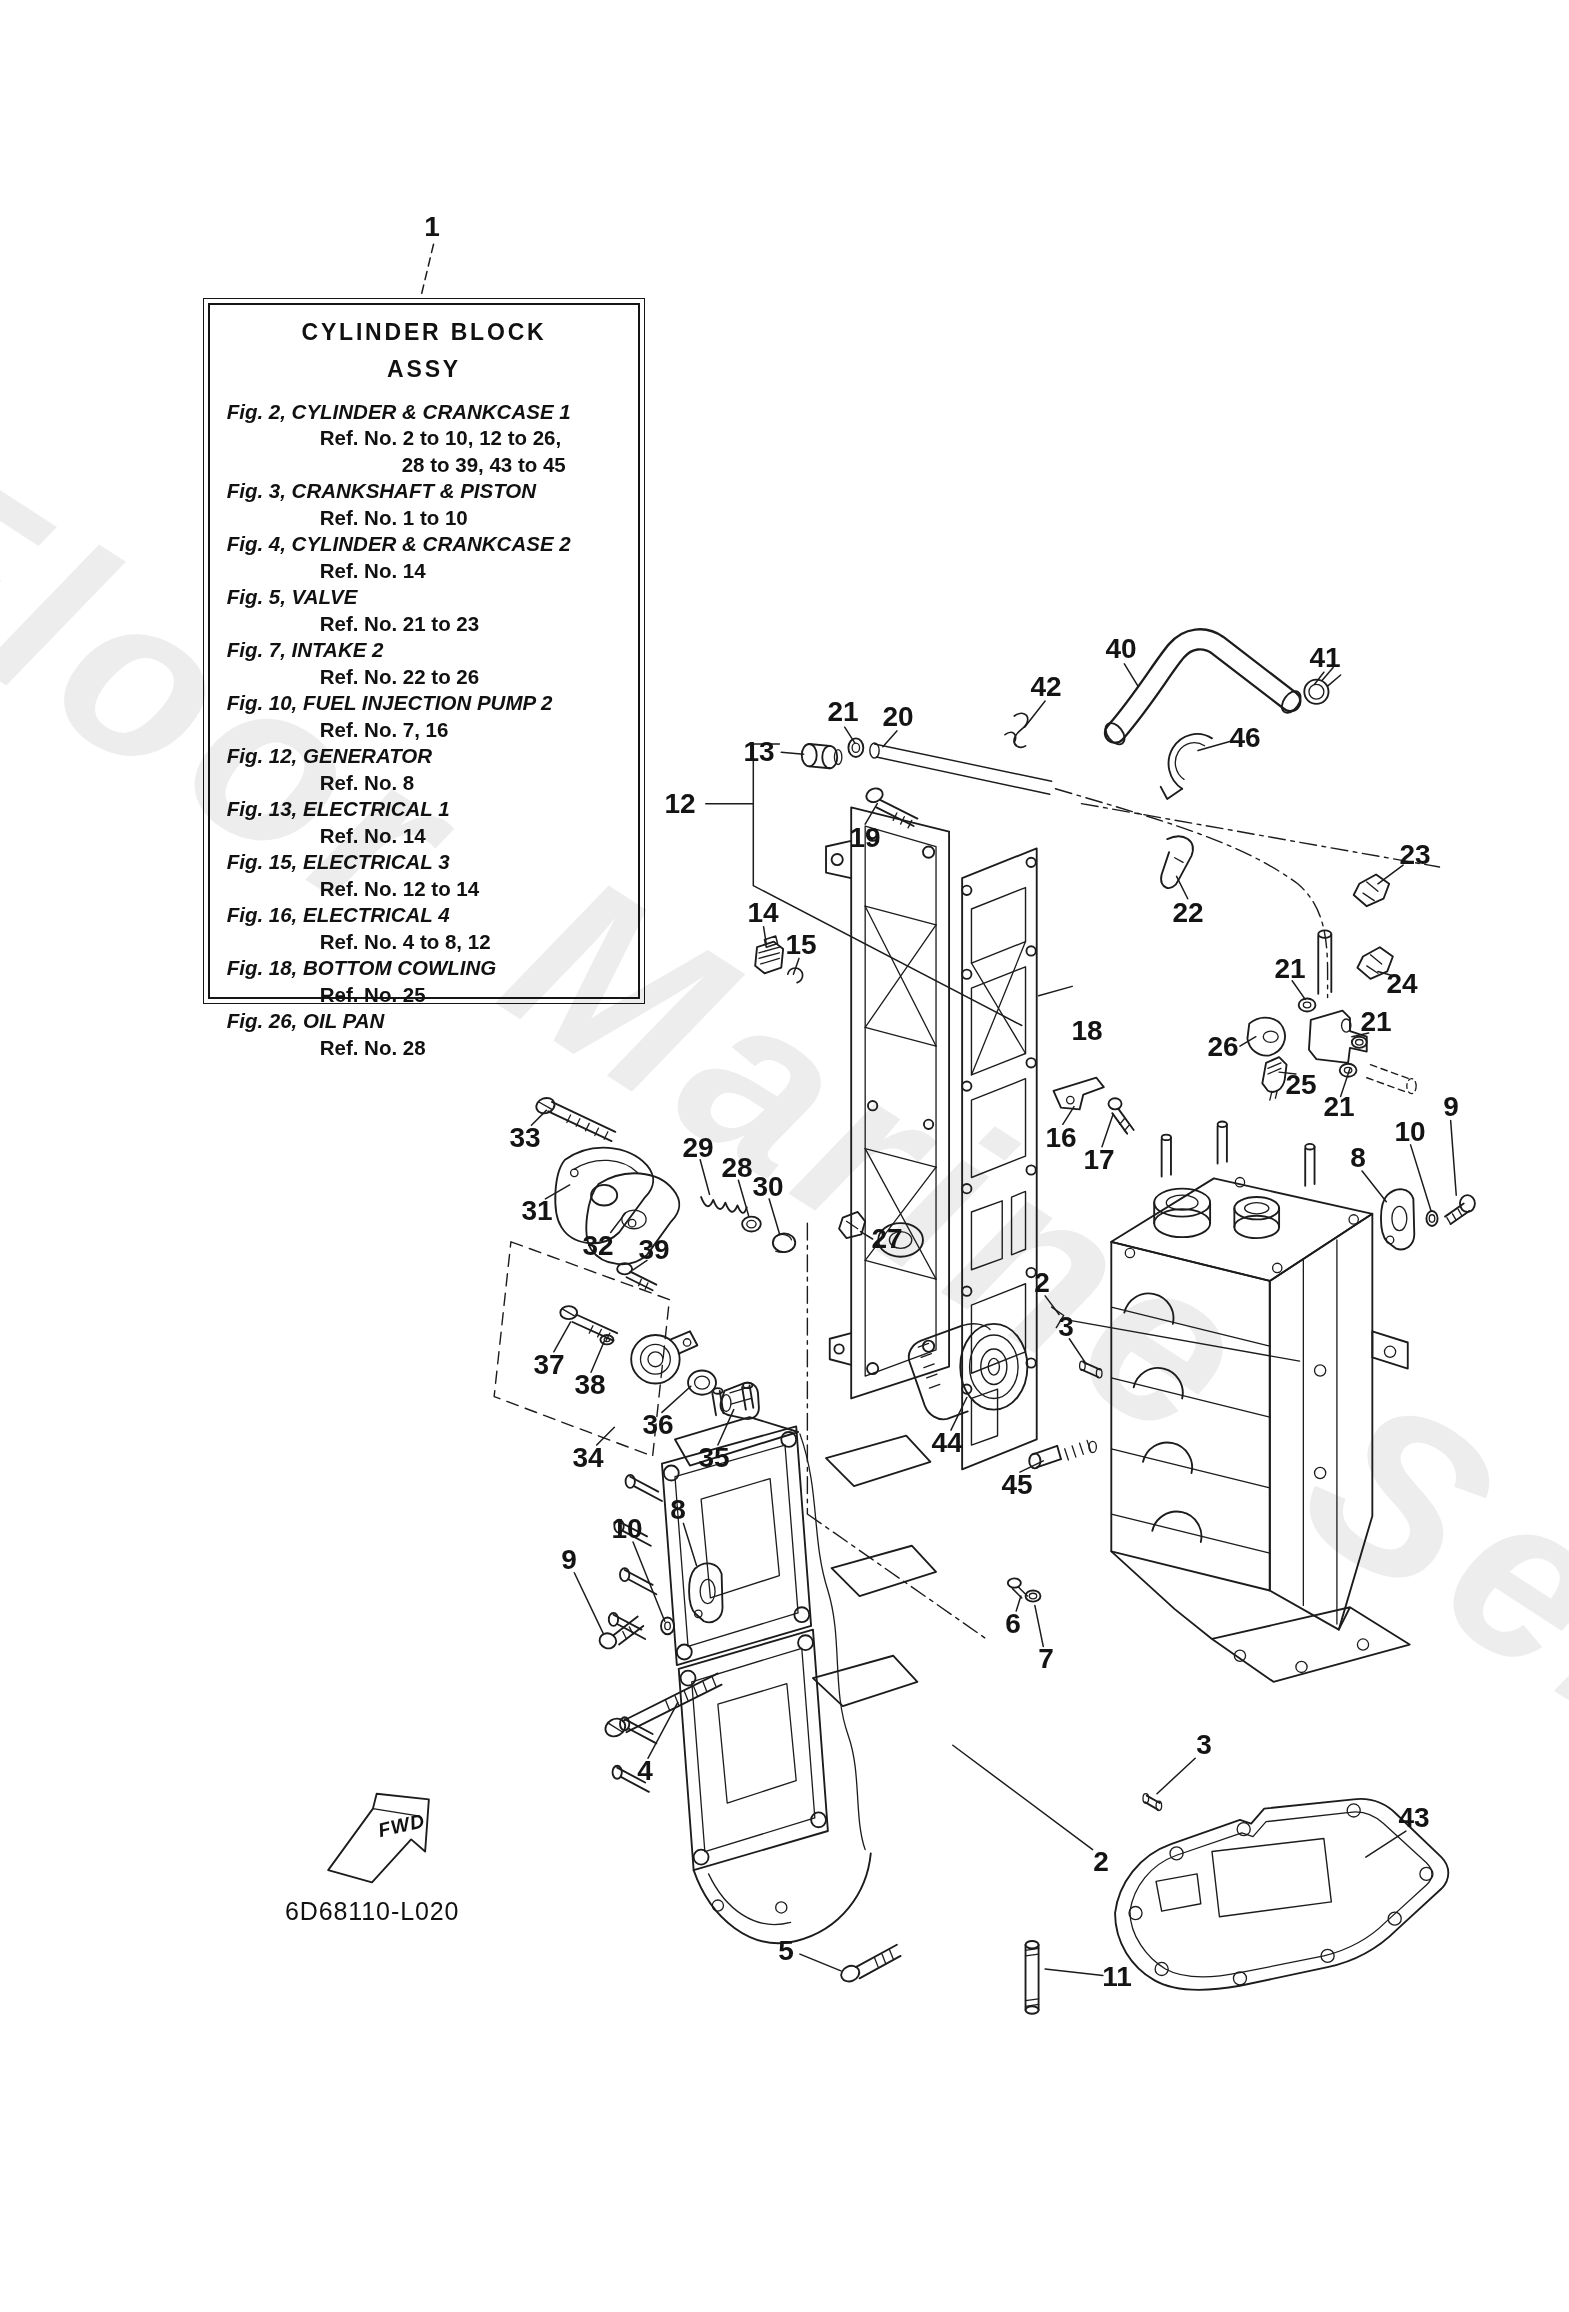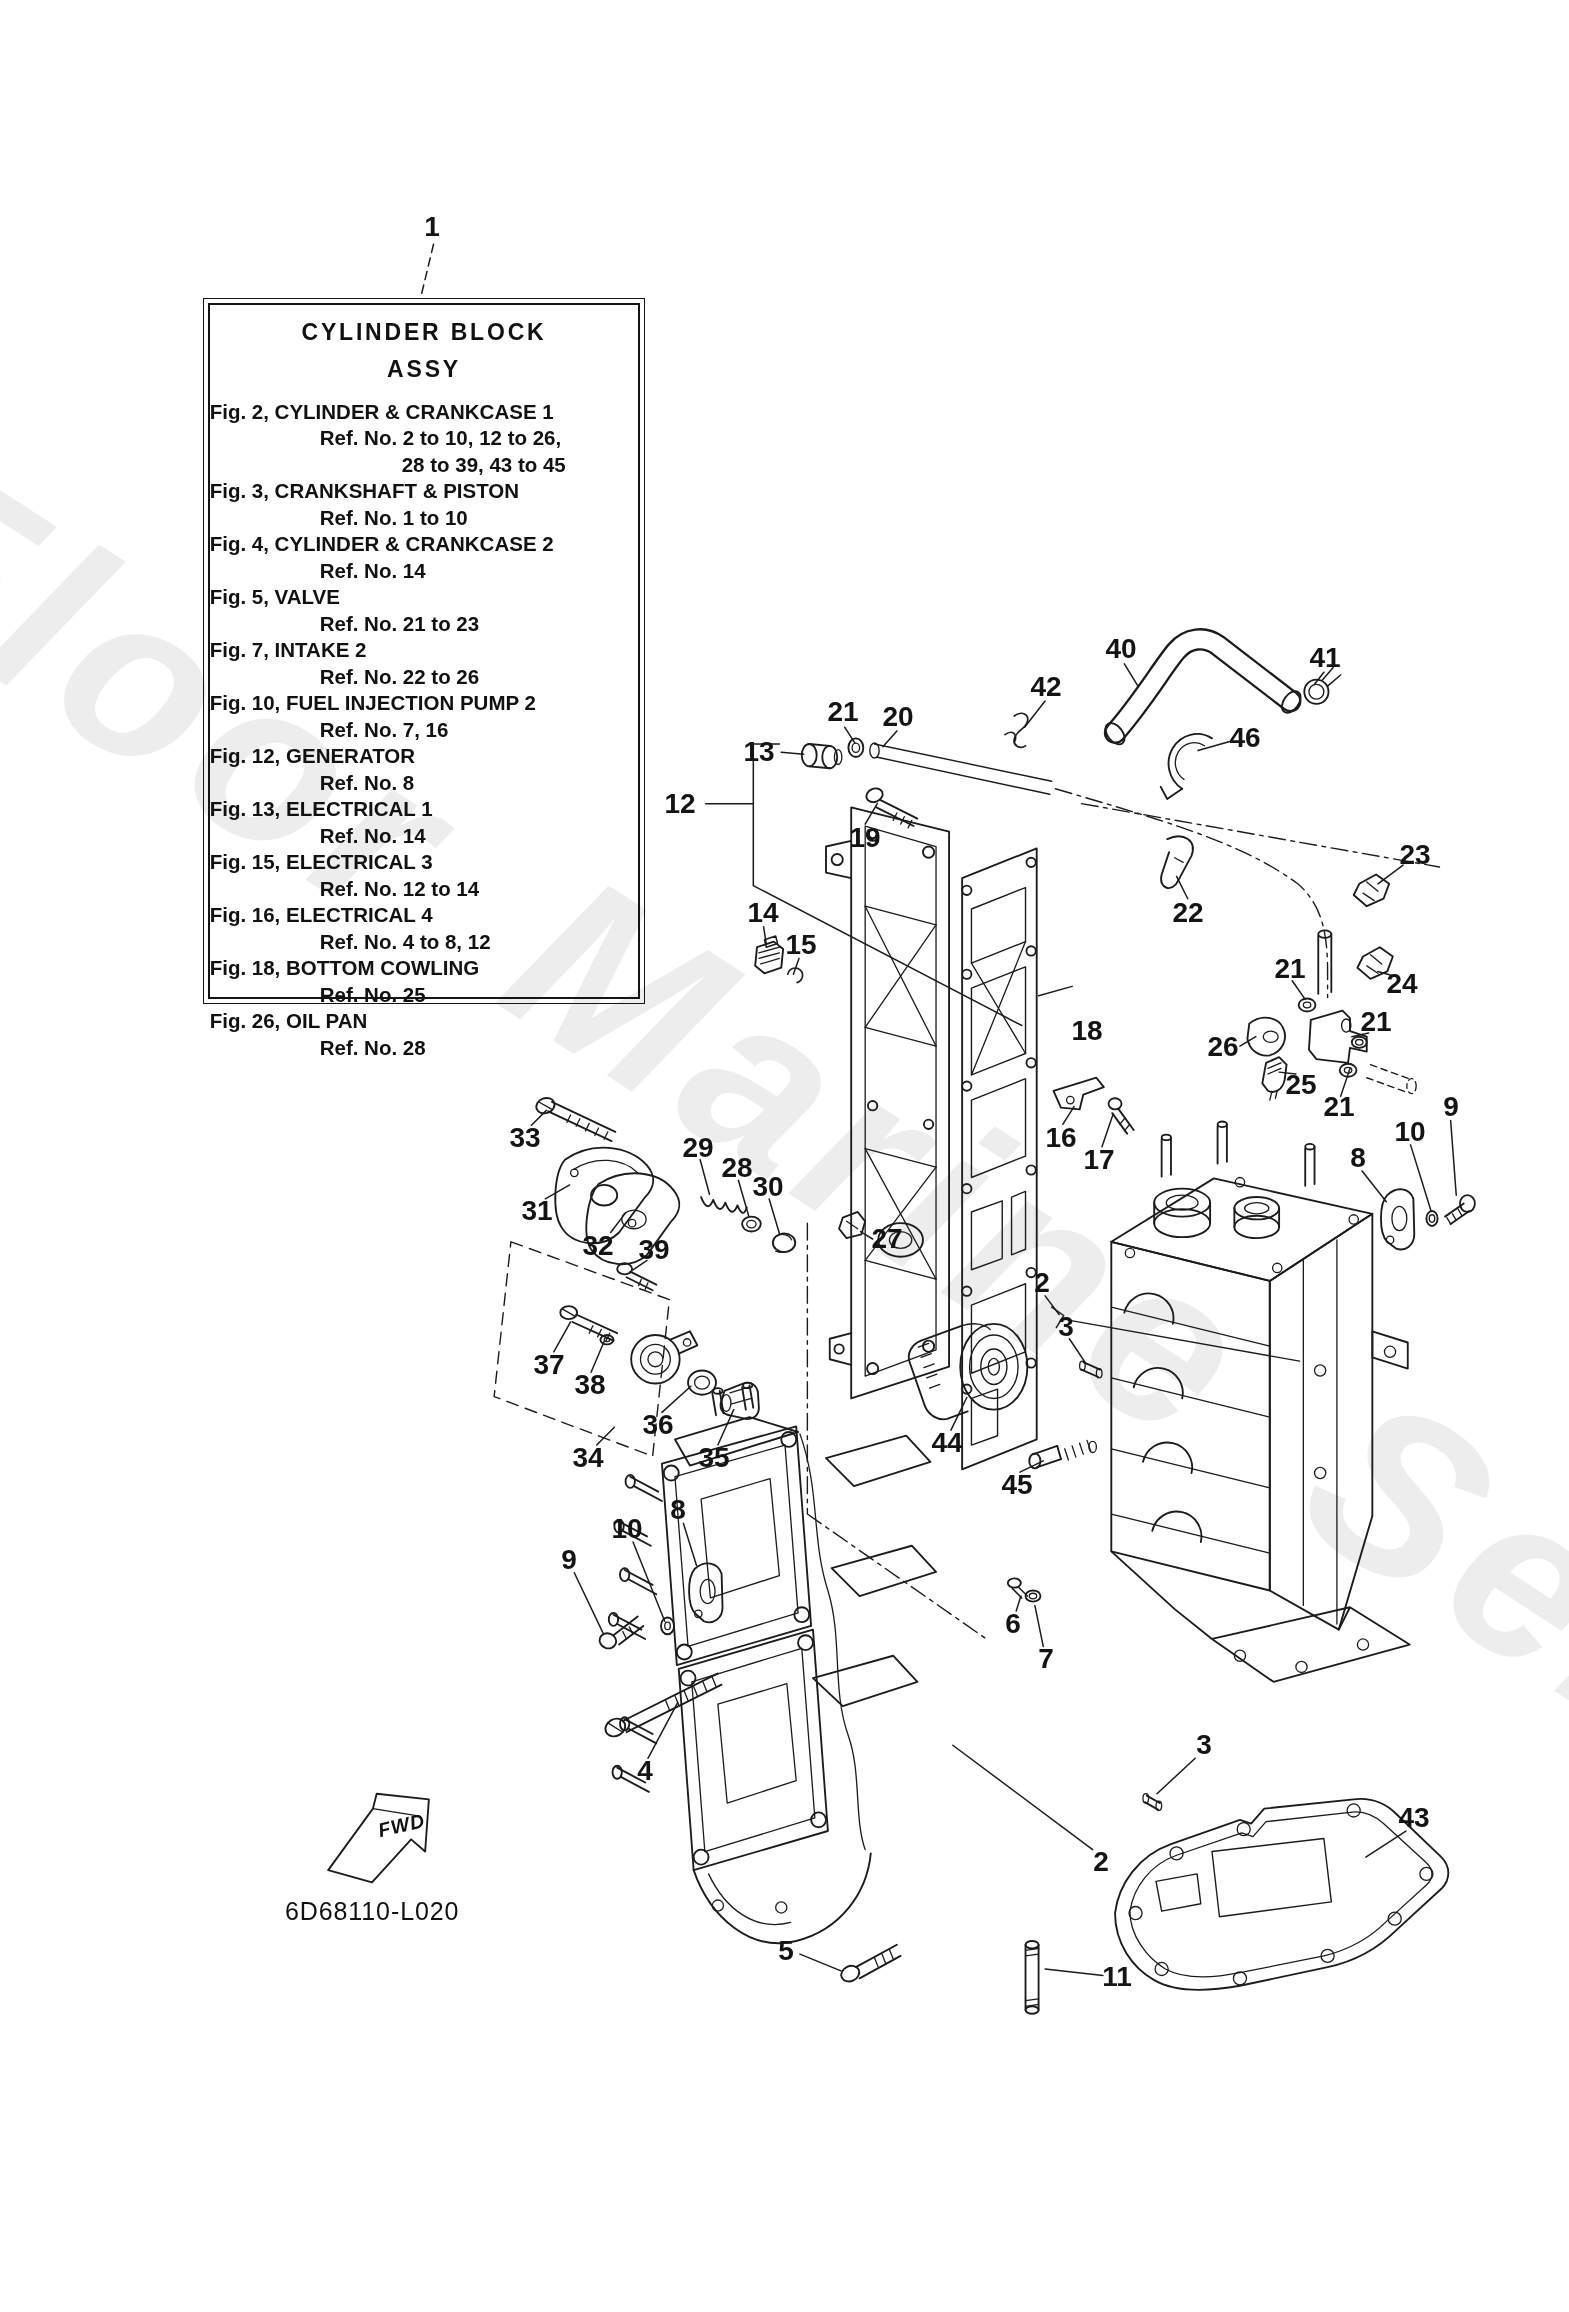--- a/index.html
+++ b/index.html
@@ -19,21 +19,21 @@
 
   .infobox{position:absolute;left:203px;top:298px;width:442px;height:706px;
     border:1.9px solid #151515;z-index:3;box-sizing:border-box;background:transparent;}
   .infobox-inner{position:absolute;inset:3.7px;border:2.8px solid #151515;
     padding-top:12px;box-sizing:border-box;}
   .box-title{text-align:center;font-size:23px;font-weight:bold;letter-spacing:2.8px;
     color:#111;line-height:31px;}
   .box-title.second{margin-top:6px;}
   #fig-list{margin-top:14px;}
   .fig-line{font-size:20.5px;font-weight:bold;color:#111;line-height:26.5px;white-space:nowrap;}
-  .ind0{}
+  .ind0{padding-left:17px;font-style:italic;}
   .ind1{padding-left:110px;}
   .ind2{padding-left:192px;}
 
   #callout-layer{position:absolute;left:0;top:0;width:100%;height:100%;z-index:4;pointer-events:none;}
   .callout{position:absolute;transform:translate(-50%,-50%);
     font-size:28px;font-weight:bold;color:#141414;line-height:1;}
 
   .fwd-label{position:absolute;left:378px;top:1814px;font-size:19.6px;font-weight:bold;
     font-style:italic;transform:rotate(-13deg);z-index:4;color:#111;letter-spacing:0.9px;}
   .code{position:absolute;left:285px;top:1897px;font-size:25px;color:#111;z-index:4;letter-spacing:0.9px;}

